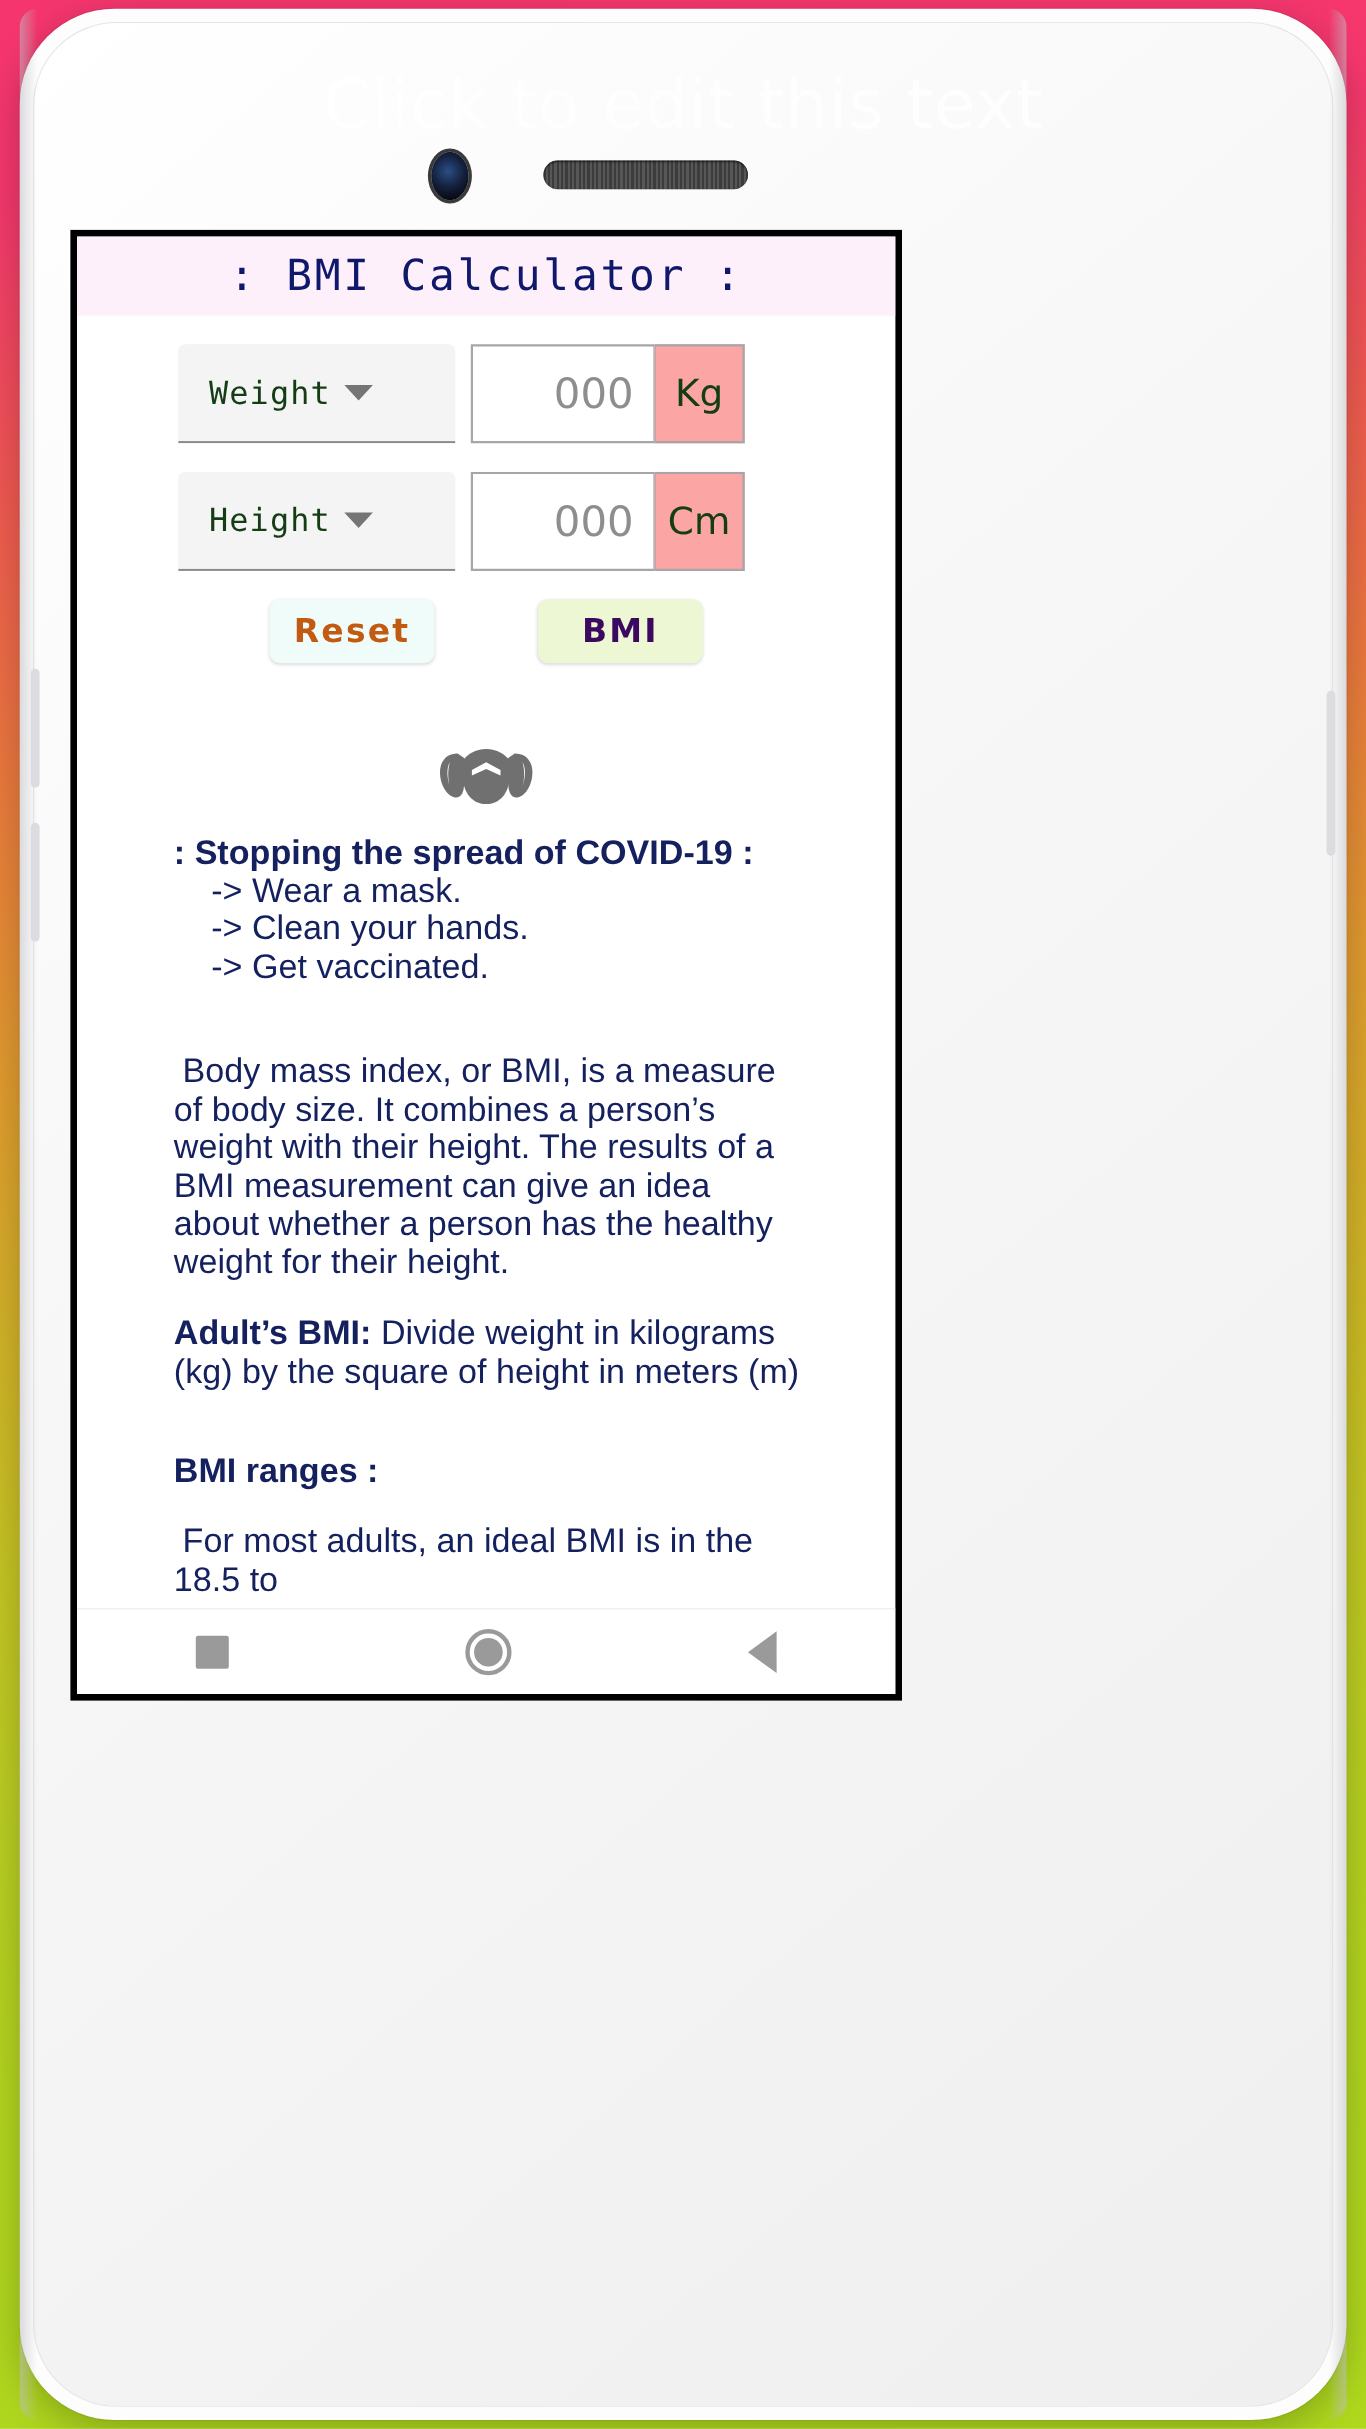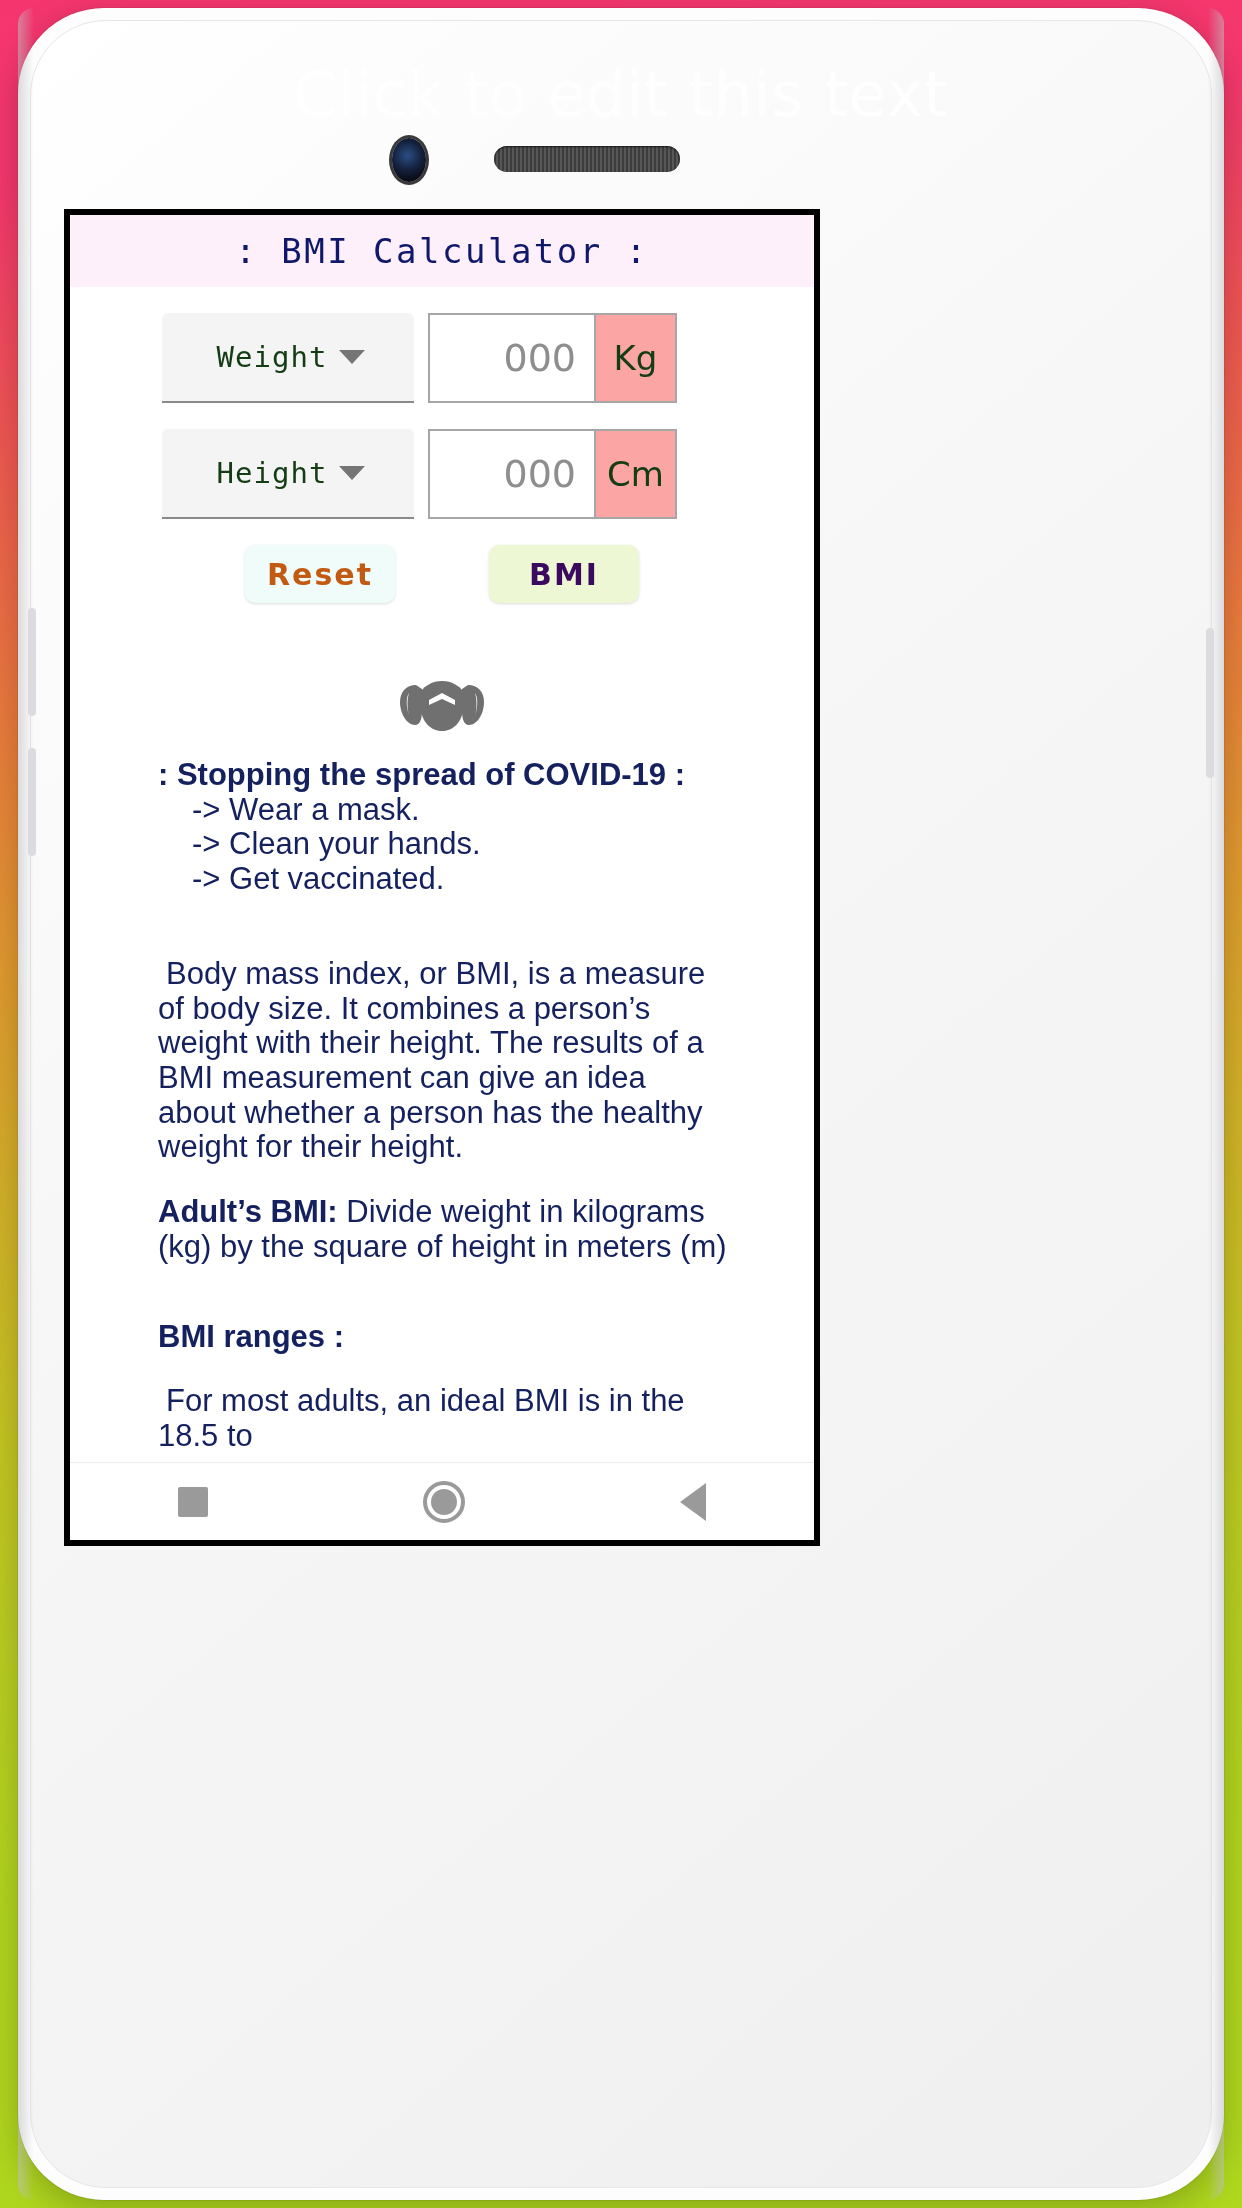--- a/index.html
+++ b/index.html
@@ -99,39 +99,39 @@
   }
 
   
   .appbar {
     background: #fdf0fb;
     height: 72px;
     display: flex; align-items: center; justify-content: center;
   }
   .appbar-title {
     font-family: "DejaVu Sans Mono", monospace;
-    font-size: 34px;
+    font-size: 39px;
     color: #10186b;
     letter-spacing: 2.5px;
     white-space: nowrap;
   }
 
   
   .form { padding: 26px 0 0 0; }
   .row {
     display: flex; align-items: flex-start;
     margin: 0 0 26px 0;
     padding-left: 92px;
   }
   .dropdown {
     width: 252px; height: 90px;
     background: #f4f4f4;
     border-radius: 6px 6px 0 0;
     border-bottom: 2px solid #8a8a8a;
-    display: flex; align-items: center; justify-content: center;
+    display: flex; align-items: center; justify-content: flex-start;
     padding: 0 22px 0 28px;
   }
   .dropdown-label {
     font-family: "DejaVu Sans Mono", monospace;
     font-size: 29px;
     color: #153d15;
     letter-spacing: 1px;
   }
   .caret {
     width: 0; height: 0;

